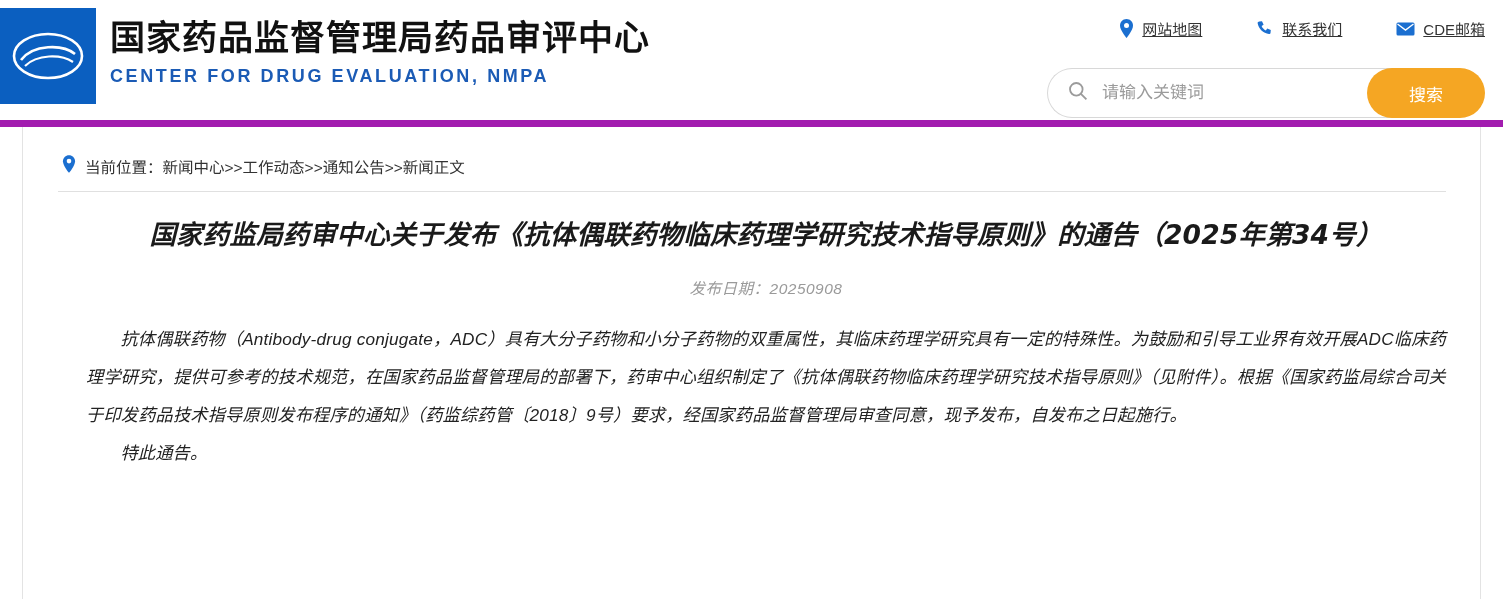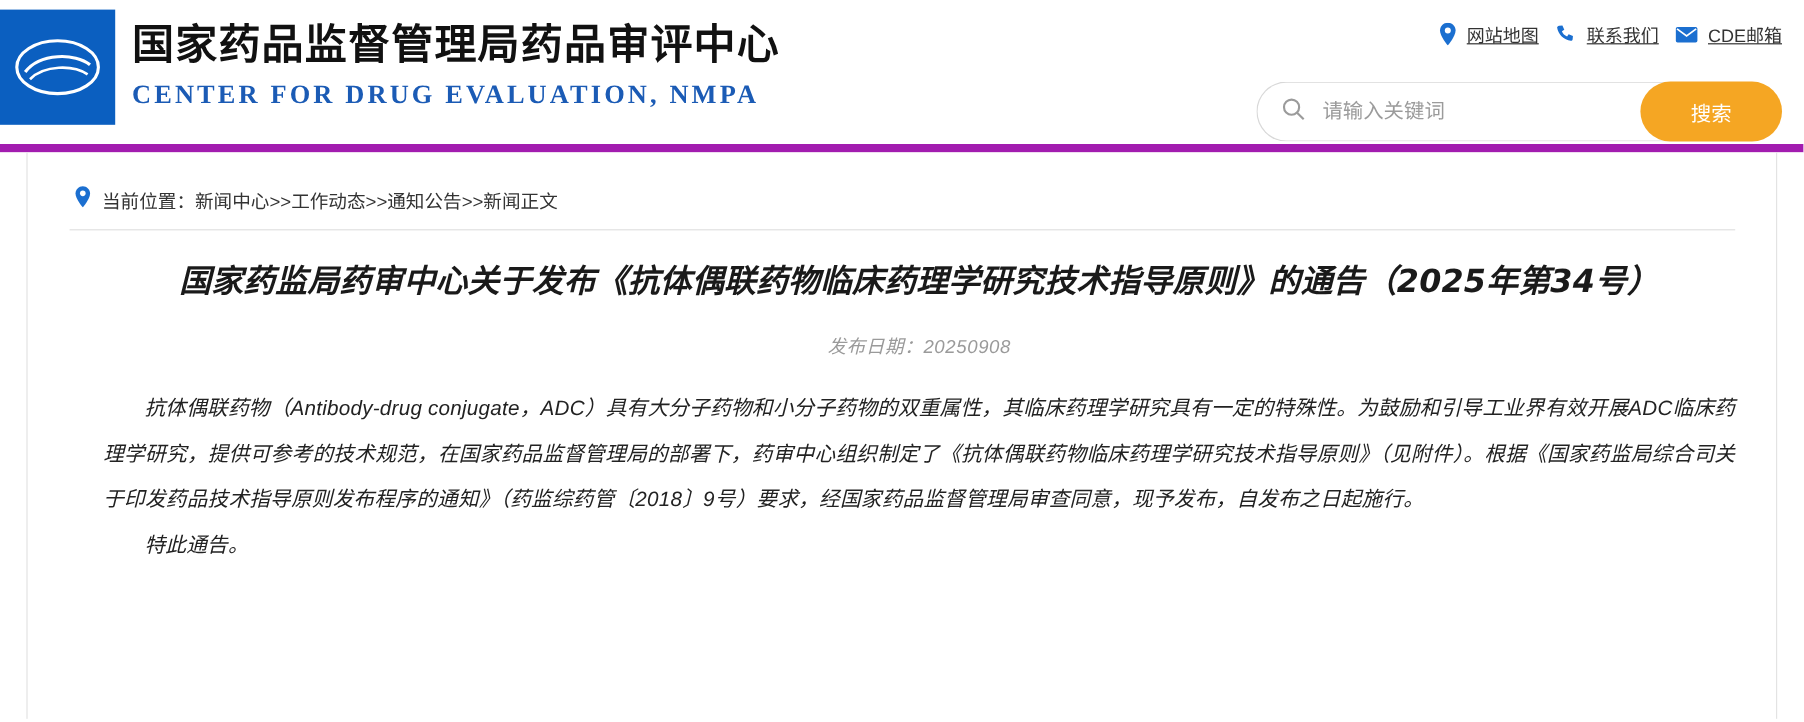--- a/index.html
+++ b/index.html
@@ -40,36 +40,36 @@
     font-family: "DejaVu Sans", "Liberation Sans", sans-serif;
     font-size: 35px;
     font-weight: bold;
     color: #111111;
     letter-spacing: 1px;
     line-height: 48px;
     white-space: nowrap;
   }
   .title-en {
     margin-top: 4px;
-    font-family: Liberation Serif, serif;
-    font-size: 22px;
+    font-family: Liberation Sans, sans-serif;
+    font-size: 18px;
     font-weight: bold;
     color: #1b5bb5;
     letter-spacing: 2.6px;
     white-space: nowrap;
   }
 
   
   .top-links {
     position: absolute;
     right: 18px;
     top: 18px;
     display: flex;
     align-items: center;
-    gap: 14px;
+    gap: 54px;
   }
   .top-link {
     display: flex;
     align-items: center;
     gap: 8px;
     font-size: 15px;
     color: #333333;
     white-space: nowrap;
   }
   .top-link .ic { color: #1b6fd0; display: flex; align-items: center; }

